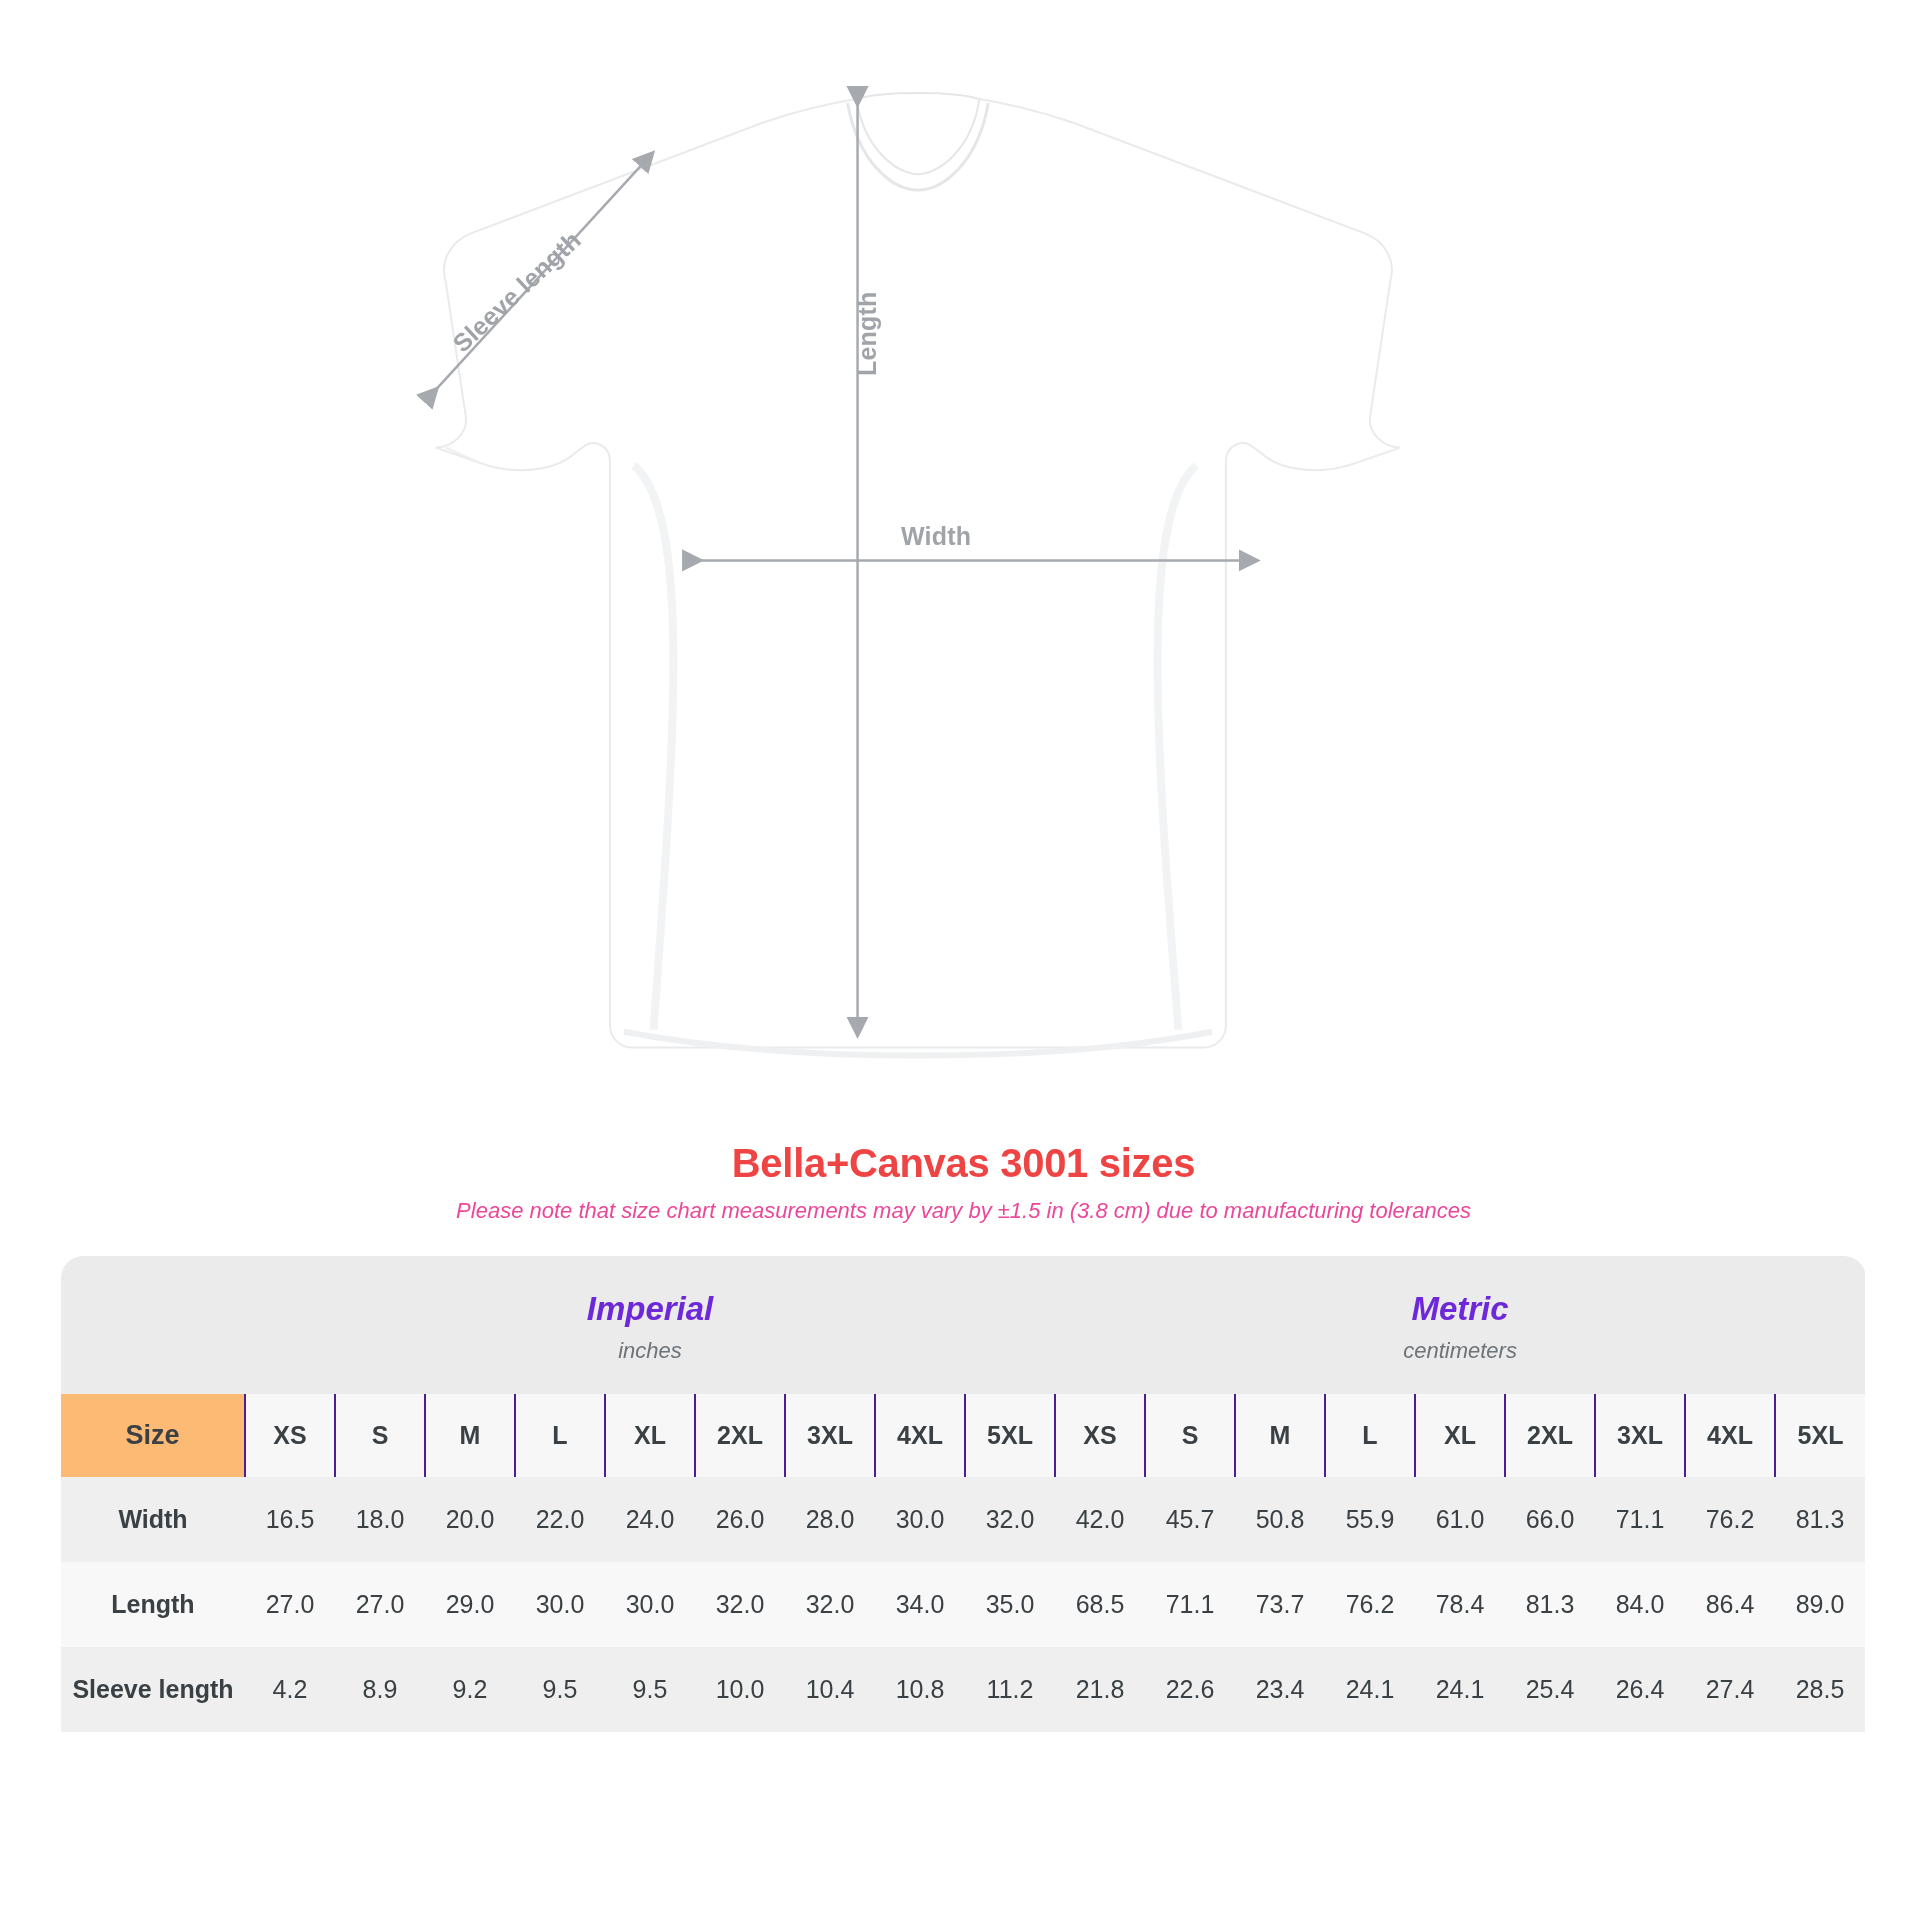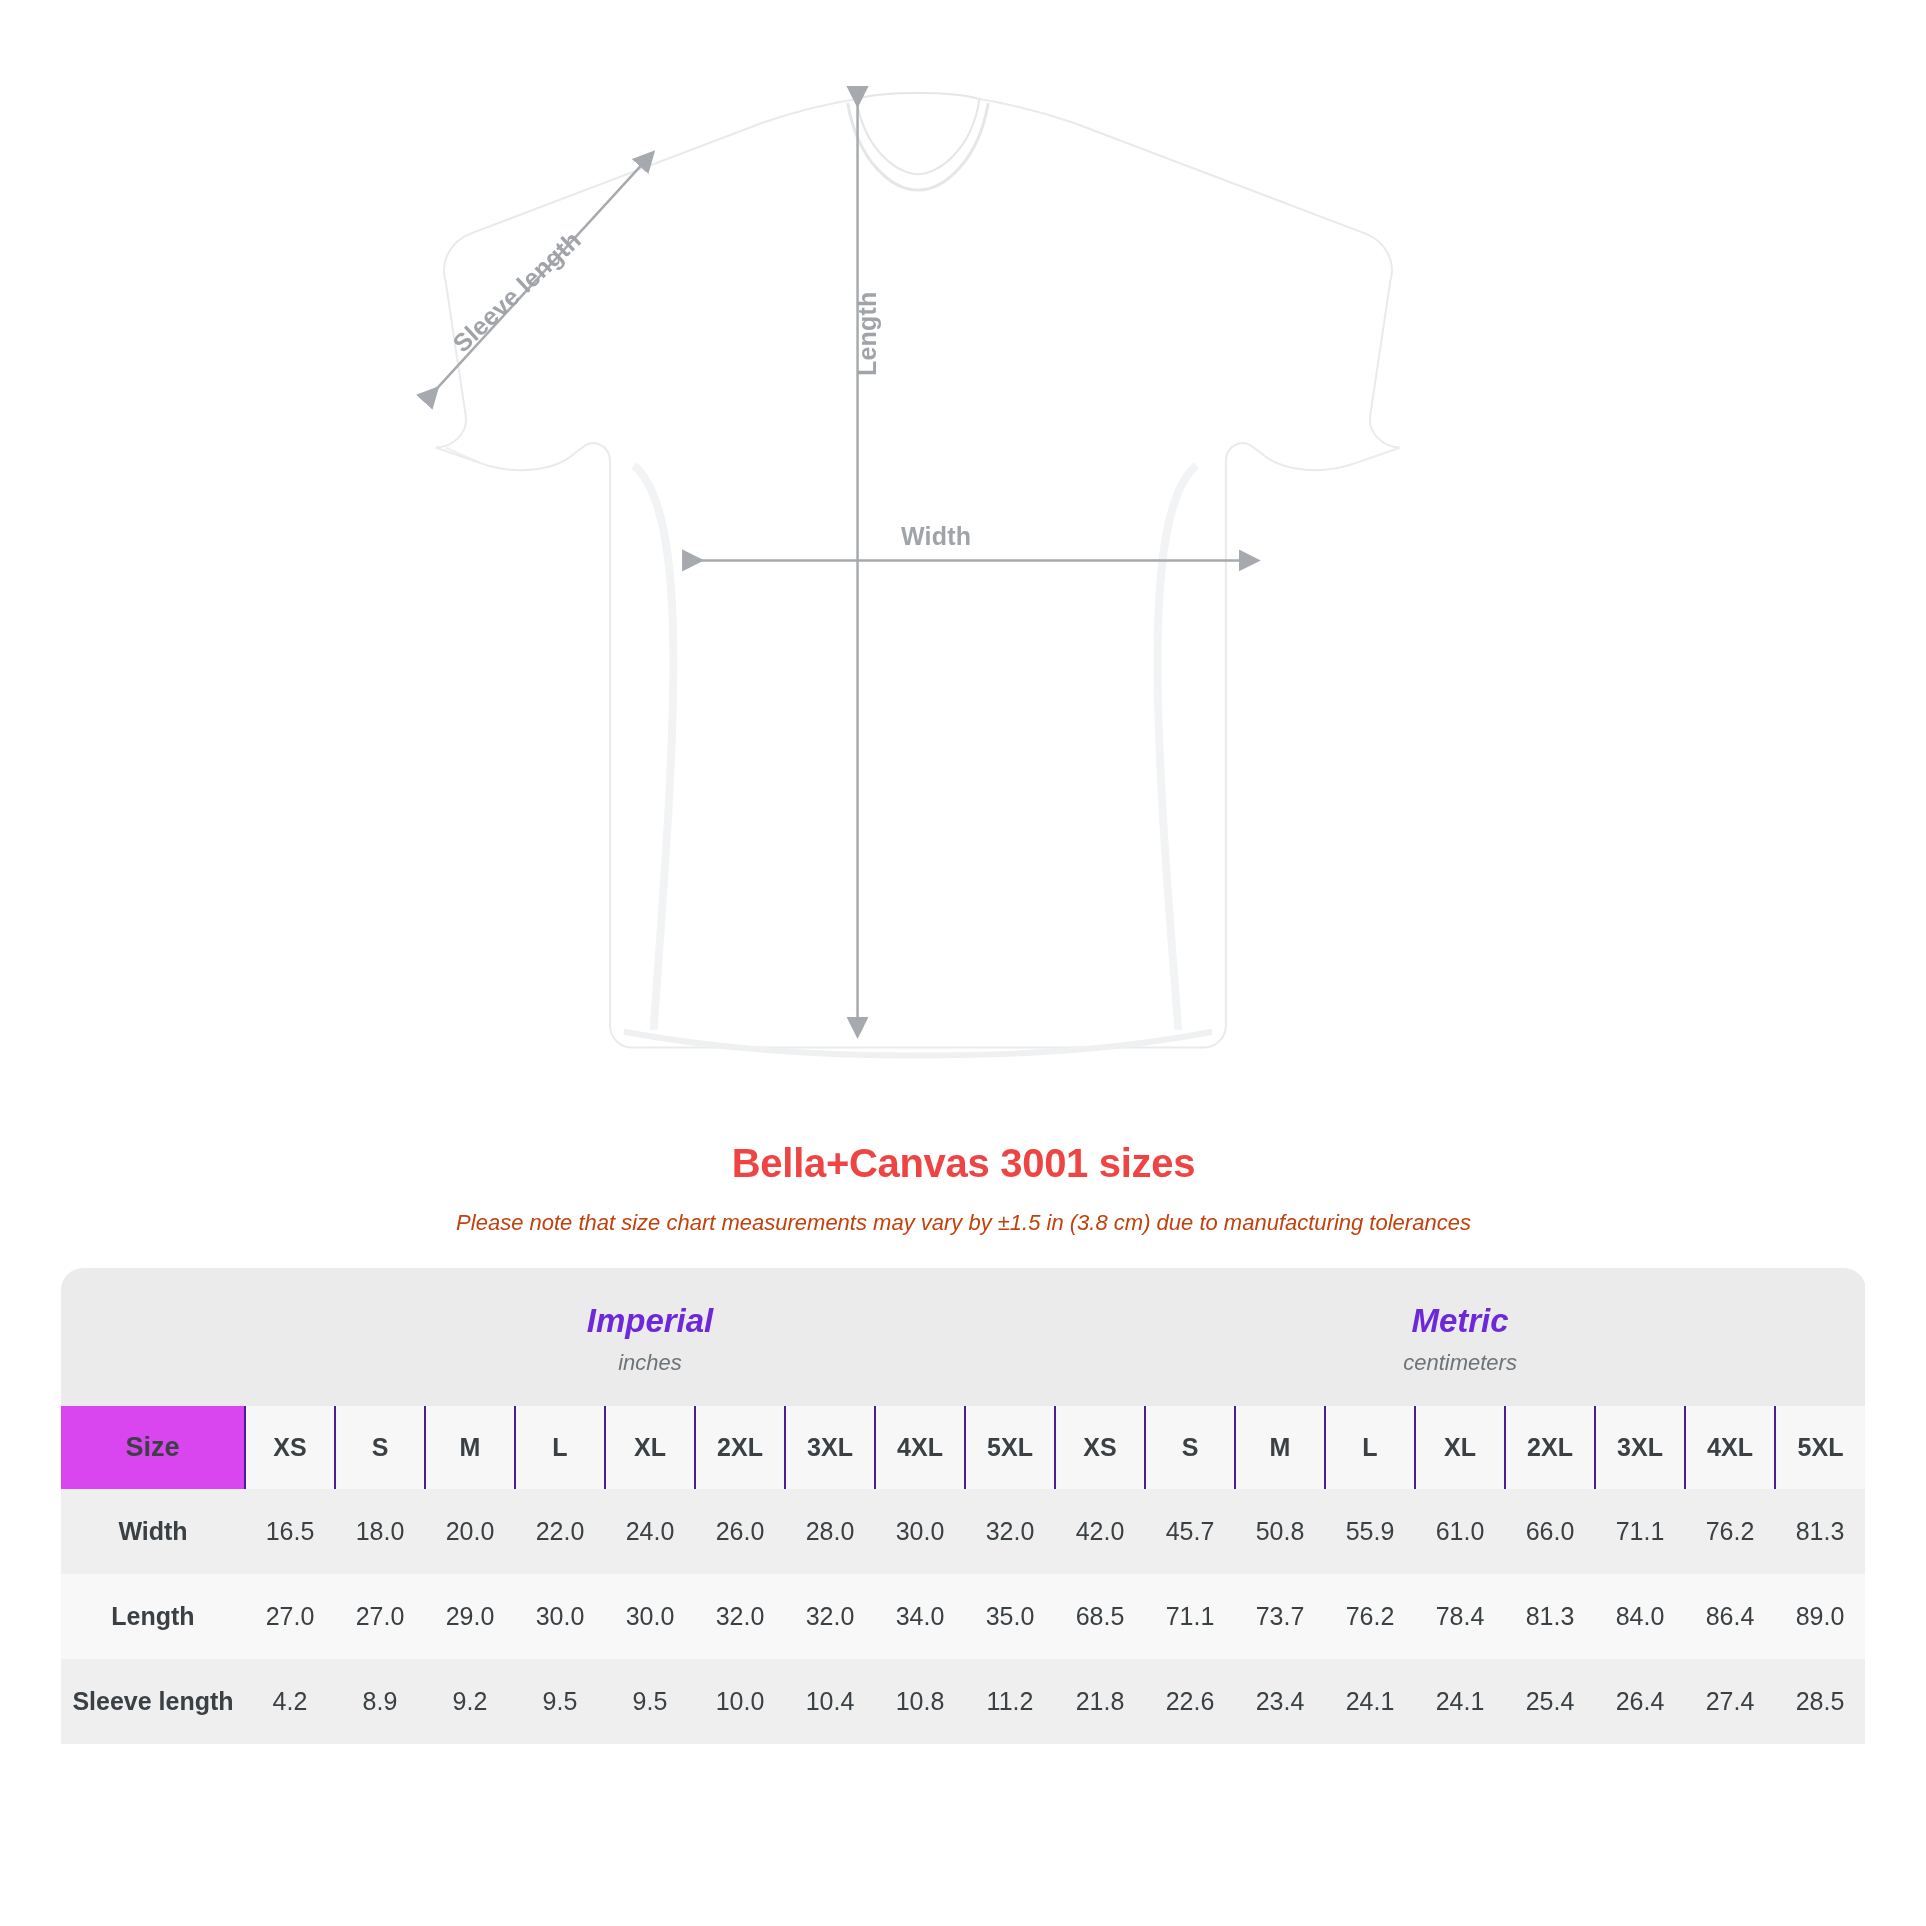--- a/index.html
+++ b/index.html
@@ -64,22 +64,22 @@
   .chart-title {
     font-size: 40px;
     font-weight: bold;
     color: #ef4444;
     margin: 0;
     letter-spacing: -0.3px;
   }
   .chart-note {
     font-size: 22px;
     font-style: italic;
-    color: #c2410c;
-    margin-top: 24px;
+    color: #ec4899;
+    margin-top: 12px;
   }
 
   
   .table-wrap {
     margin: 32px 61px 0 61px;
     border-radius: 22px 22px 0 0;
     overflow: hidden;
   }
   table.size-table {
     border-collapse: collapse;
@@ -117,21 +117,21 @@
 
   
   .size-row td {
     background: #f7f7f7;
     padding: 26px 0;
     font-weight: bold;
     color: #52585c;
     font-size: 26px;
   }
   .size-row td.rowlabel {
-    background: #d946ef;
+    background: #fdba74;
     font-size: 27px;
   }
 
   
   tr.data-row td {
     padding: 28px 0;
     font-size: 25px;
   }
   tr.row-a td { background: #efefef; }
   tr.row-b td { background: #f8f8f8; }

